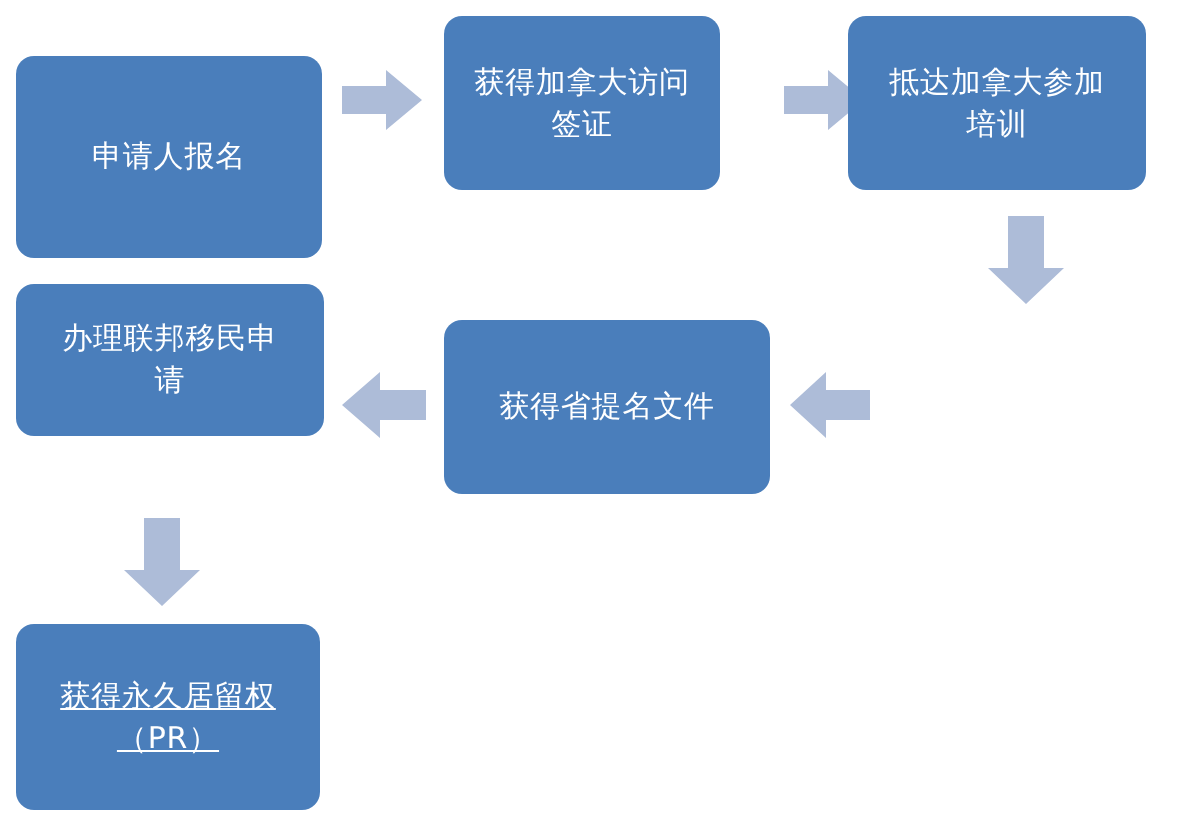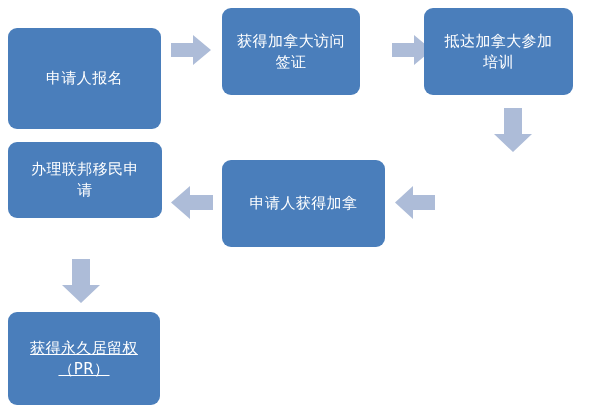--- a/index.html
+++ b/index.html
@@ -96,21 +96,21 @@
     </svg>
   </div>
 
 
   <div class="arrow" id="arrow-license-nom">
     <svg viewBox="0 0 40 33" width="40" height="33" aria-hidden="true">
       <polygon points="40,9 18,9 18,0 0,16.5 18,33 18,24 40,24" fill="#adbcd8"></polygon>
     </svg>
   </div>
 
-  <div class="node" id="node-nomination">申请人获得加拿</div>
+  <div class="node" id="node-nomination">获得省提名文件</div>
 
   <div class="arrow" id="arrow-nom-federal">
     <svg viewBox="0 0 42 33" width="42" height="33" aria-hidden="true">
       <polygon points="42,9 19,9 19,0 0,16.5 19,33 19,24 42,24" fill="#adbcd8"></polygon>
     </svg>
   </div>
 
   <div class="node" id="node-federal">办理联邦移民申
 请</div>
 

